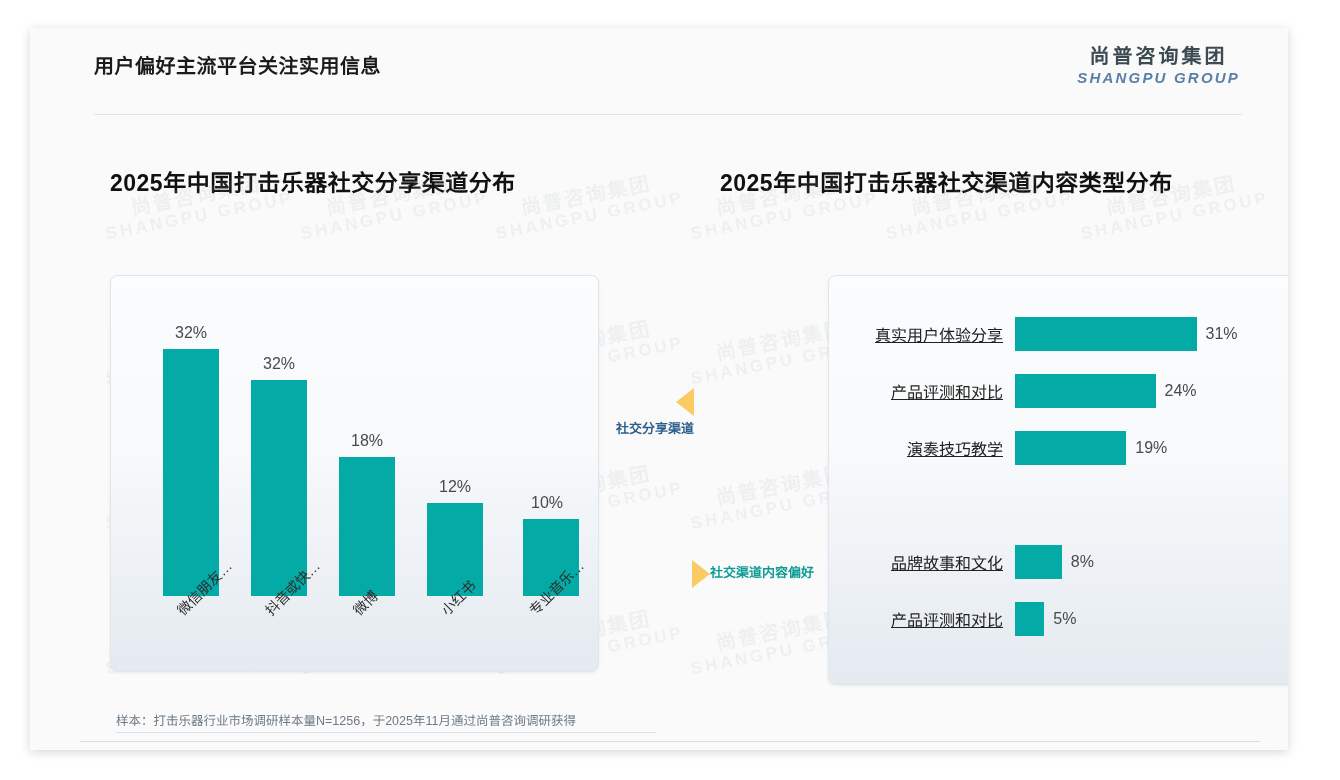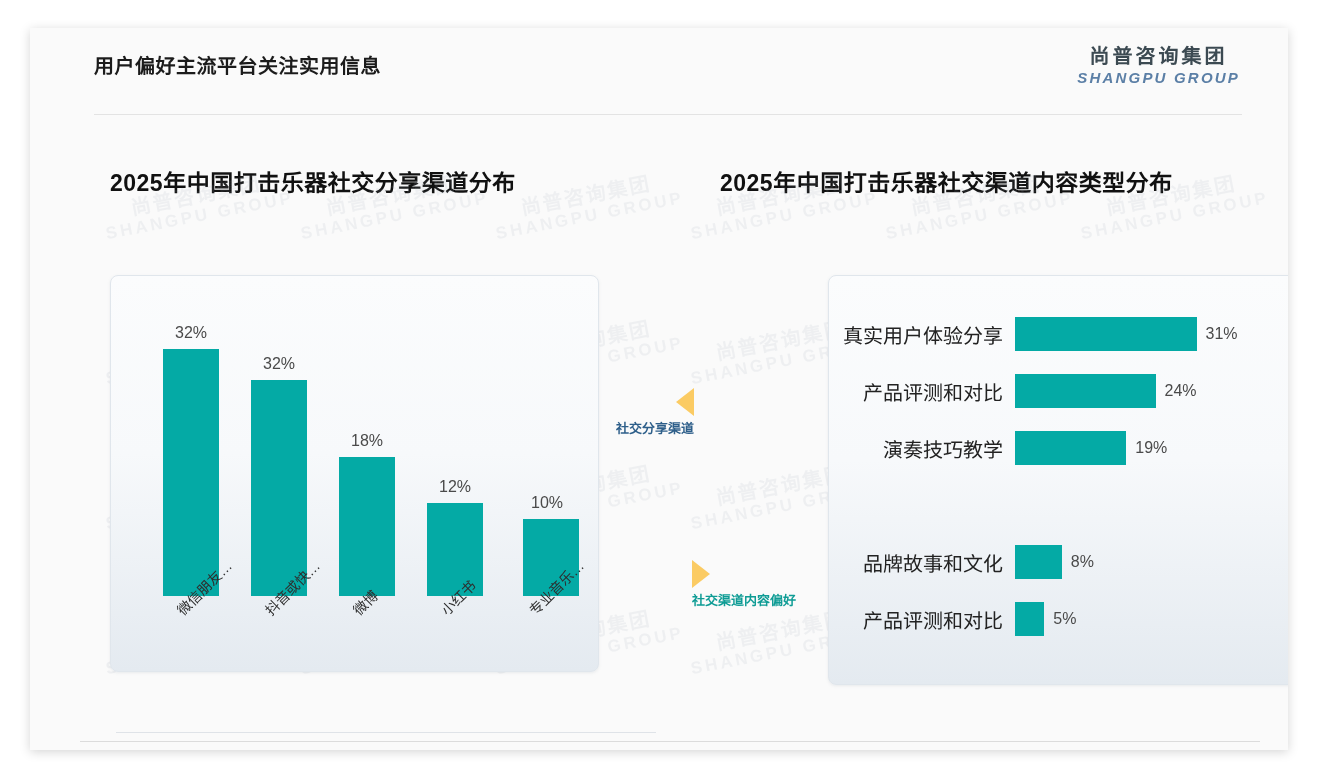--- a/index.html
+++ b/index.html
@@ -81,37 +81,37 @@
   .vcat{
     position:absolute;top:100%;left:9px;margin-top:9px;
     font-size:14px;color:#2e2e2e;white-space:nowrap;
     transform:rotate(-45deg);transform-origin:left top;
   }
 
   
   .hrow{position:absolute;left:0;height:34px;}
   .hlabel{
     position:absolute;right:100%;top:50%;transform:translateY(-50%);
-    margin-right:12px;font-size:20px;color:#222;white-space:nowrap;
+    margin-right:12px;font-size:16px;color:#222;white-space:nowrap;text-decoration:underline;
   }
   .hbar{position:absolute;left:0;top:0;height:34px;background:#04aaa5;}
   .hval{
     position:absolute;top:50%;transform:translateY(-50%);
     margin-left:9px;font-size:16px;color:#4a4a4a;white-space:nowrap;
   }
 
   
   .connector{position:absolute;display:flex;align-items:center;}
   .tri{width:0;height:0;}
   .tri-left{border-top:14px solid transparent;border-bottom:14px solid transparent;border-right:18px solid #fbcb63;}
   .tri-right{border-top:14px solid transparent;border-bottom:14px solid transparent;border-left:18px solid #fbcb63;}
   .conn-label{font-size:13px;font-weight:bold;white-space:nowrap;}
   #conn-share{left:586px;top:360px;flex-direction:column;align-items:flex-end;}
   #conn-share .conn-label{color:#2e5f8a;margin-top:2px;}
-  #conn-content{left:662px;top:532px;flex-direction:column;align-items:flex-start;}
+  #conn-content{left:662px;top:532px;flex-direction:row;align-items:flex-start;}
   #conn-content .conn-label{color:#0f9c95;margin-top:2px;}
 
   
   .sample{
     position:absolute;left:86px;top:682px;
     font-size:12.5px;color:#6d7a86;white-space:nowrap;
   }
   .sample-rule{position:absolute;left:86px;top:704px;width:540px;height:1px;background:#dfe3e8;}
 
   
@@ -297,19 +297,20 @@
 
   <div class="connector" id="conn-share">
     <span class="tri tri-left"></span>
     <span class="conn-label">社交分享渠道</span>
   </div>
   <div class="connector" id="conn-content">
     <span class="tri tri-right"></span>
     <span class="conn-label">社交渠道内容偏好</span>
   </div>
 
+  <div class="sample">样本：打击乐器行业市场调研样本量N=1256，于2025年11月通过尚普咨询调研获得</div>
   <div class="sample-rule"></div>
 
   <div class="foot-rule"></div>
   <div class="foot-left">©2026.1 SHANGPU GROUP</div>
   <div class="foot-right">www.shangpu-china.com</div>
 
 </div>
 
 </body></html>

